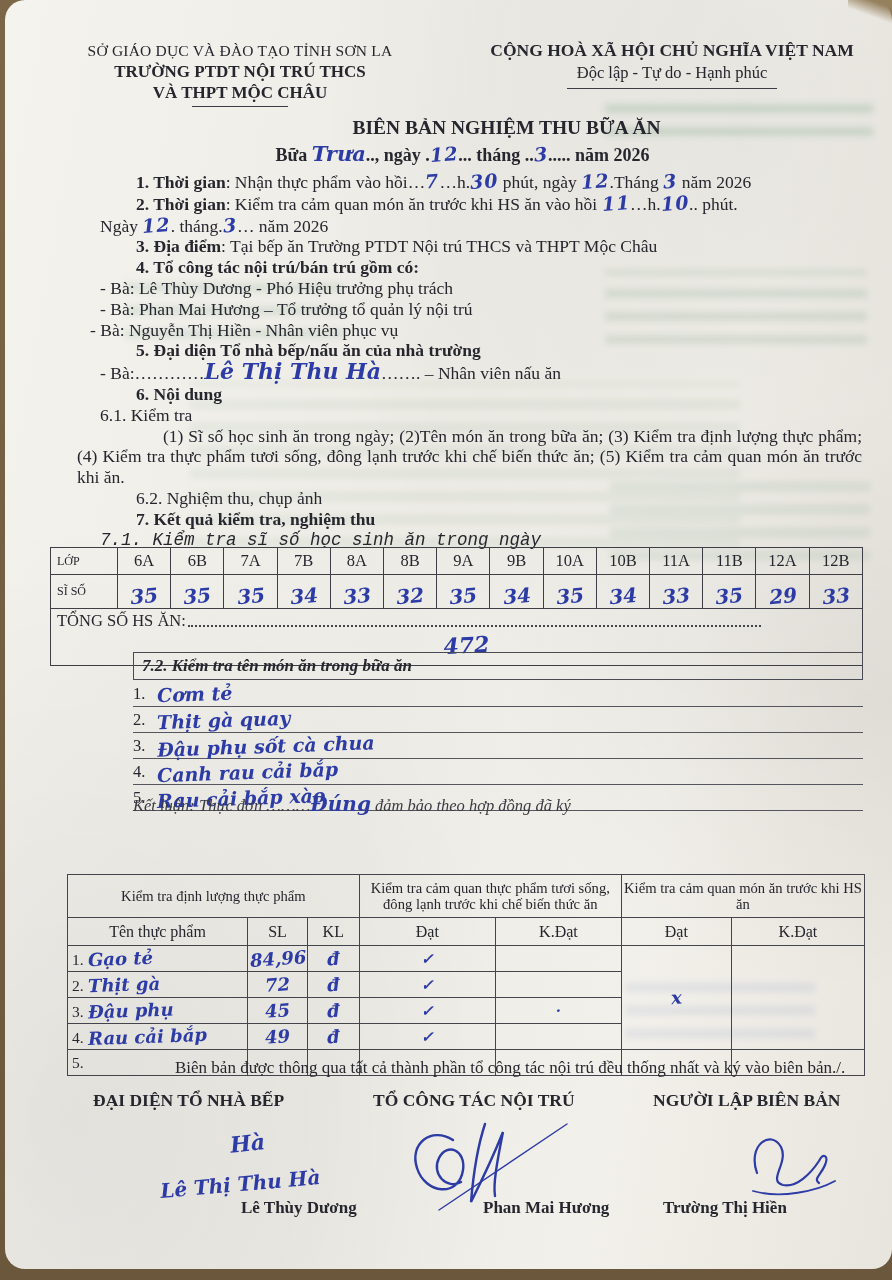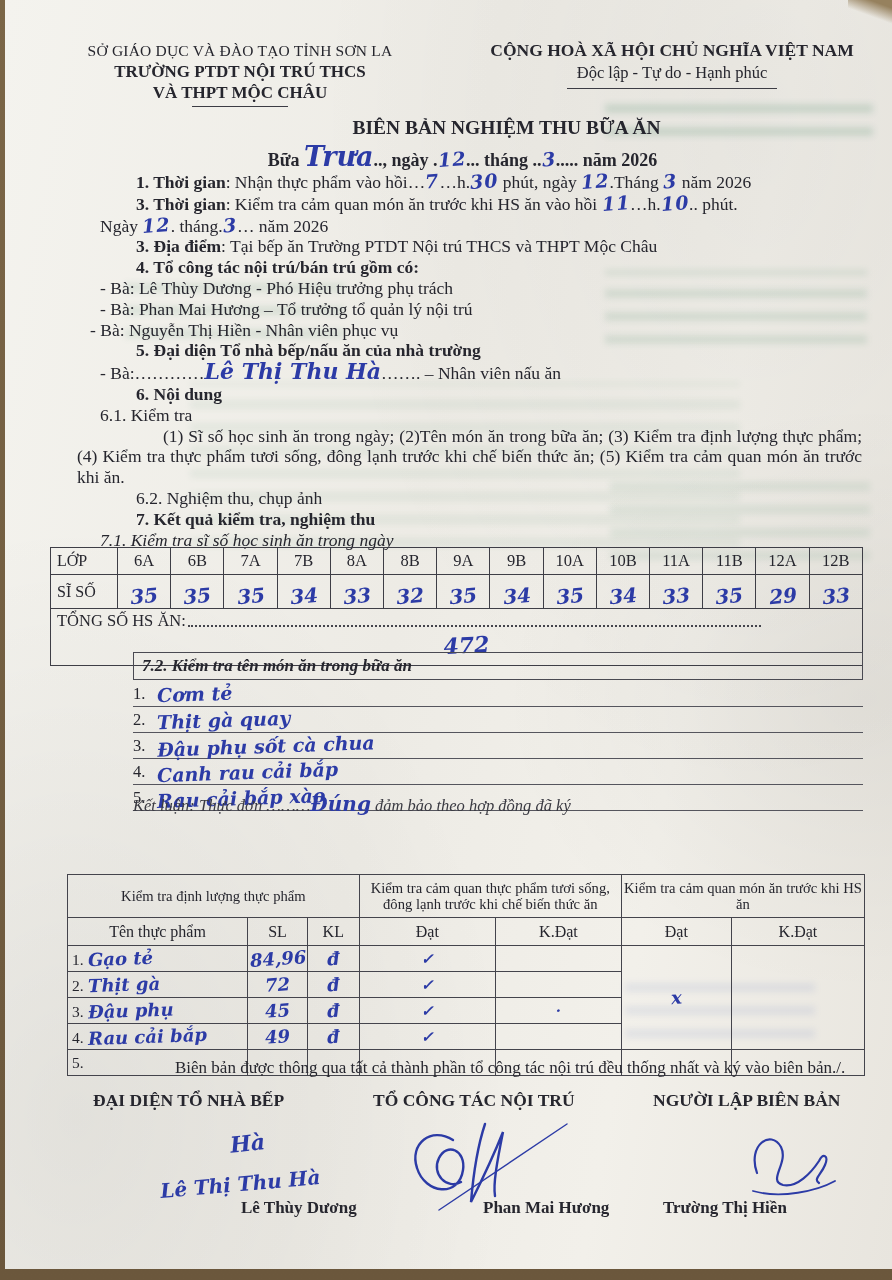--- a/index.html
+++ b/index.html
@@ -3,21 +3,21 @@
 <meta charset="utf-8">
 <style>
   html,body{margin:0;padding:0;background:#6b573c;}
   .photo{position:relative;width:892px;height:1280px;background:linear-gradient(180deg,#7b6647,#6b573c);overflow:hidden;
          font-family:"Liberation Serif",serif;color:#26262e;}
   .page{position:absolute;left:5px;top:0;right:0;bottom:11px;
         background:
           radial-gradient(ellipse at 85% 10%, rgba(0,0,0,0.045), transparent 42%),
           radial-gradient(ellipse at 8% 88%, rgba(0,0,0,0.06), transparent 38%),
           radial-gradient(ellipse at 97% 55%, rgba(0,0,0,0.05), transparent 30%),
-          linear-gradient(100deg, #f4f3ee 0%, #edebe5 45%, #f2f0ea 72%, #e8e5de 100%);}
+          linear-gradient(100deg, #f4f3ee 0%, #edebe5 45%, #f2f0ea 72%, #e8e5de 100%); border-radius: 20px;}
   .corner-wedge{position:absolute;right:0;top:0;width:44px;height:24px;
         background:linear-gradient(200deg,#96815e 20%,transparent 60%);}
   
   .smudge{position:absolute;filter:blur(3px);pointer-events:none;
         background:repeating-linear-gradient(0deg, rgba(96,150,120,0.28) 0 9px, rgba(96,150,120,0) 9px 23px);}
   .smudge.blue{background:repeating-linear-gradient(0deg, rgba(110,130,190,0.25) 0 9px, rgba(110,130,190,0) 9px 23px);}
 
   .hdr{position:absolute;top:40px;left:60px;right:20px;display:flex;justify-content:space-between;}
   .hdr-left{width:350px;text-align:center;font-size:16.5px;line-height:21px;}
   .hdr-left .l1{font-size:15.5px;letter-spacing:.2px;}
@@ -26,38 +26,38 @@
   .hdr-right .l1{font-weight:bold;font-size:17.5px;}
   .hdr-right .l2{font-weight:normal;font-size:16.5px;margin-top:2px;}
   .rule{height:0;border-bottom:1.6px solid #3c3c44;margin:3px auto 0 auto;}
 
   .title{position:absolute;top:117px;left:0;width:100%;text-align:center;font-weight:bold;font-size:19.5px;
          transform:translateX(58px);}
   .mealline{position:absolute;top:141px;left:0;width:100%;text-align:center;font-weight:bold;font-size:18px;
          transform:translateX(14px);}
 
   .hw{font-family:"DejaVu Serif",serif;font-style:italic;font-weight:bold;color:#2c3ba6;}
-  .hw-lg{font-size:27px;}
+  .hw-lg{font-size:21px;}
   .hw-num{display:inline-block;transform:rotate(-4deg);font-size:19px;letter-spacing:1px;}
 
   .bodytext{position:absolute;top:171px;left:72px;right:30px;font-size:17.5px;line-height:20.8px;}
   .ln{white-space:nowrap;}
   .ind{padding-left:59px;}
   .ind2{padding-left:23px;}
   .ind3{padding-left:13px;}
   .para{text-indent:86px;text-align:justify;white-space:normal;}
   b.h{font-weight:bold;}
-  .it{font-style:italic;}
+  .it{font-style:italic;font-family:Liberation Mono, monospace;}
 
   table{border-collapse:collapse;}
   .clstable{position:absolute;top:547px;left:45px;width:813px;table-layout:fixed;}
   .clstable td,.clstable th{border:1.4px solid #3e3e46;font-weight:normal;font-size:16.5px;padding:0;text-align:center;}
   .clstable .hrow th{height:26px;}
   .clstable .crow td{height:33px;}
-  .clstable .corner{width:60px;text-align:left;padding-left:6px;font-size:16px;}
+  .clstable .corner{width:60px;text-align:left;padding-left:6px;font-size:12px;}
   .cnt{transform:rotate(-5deg) translateY(4px);display:inline-block;font-size:20px;}
   .totcell{height:52px;vertical-align:top;padding:2px 6px !important;text-align:left !important;}
   .totline{display:flex;align-items:flex-end;}
   .totline .lbl{font-size:16.5px;white-space:nowrap;}
   .dots{flex:1;border-bottom:2px dotted #44444c;margin:0 95px 4px 2px;height:12px;}
   .totval{text-align:center;font-size:22px;margin-top:1px;transform:translateX(10px) rotate(-3deg);}
 
   .s72box{position:absolute;top:652px;left:128px;right:29px;border:1.4px solid #4a4a52;height:26px;
           font-style:italic;font-weight:bold;font-size:17px;line-height:25px;padding-left:8px;}
   .dishes{position:absolute;top:681px;left:128px;right:29px;font-size:16px;}
@@ -118,21 +118,21 @@
     </div>
 
     <div class="title">BIÊN BẢN NGHIỆM THU BỮA ĂN</div>
 
     <div class="mealline">
       <span>Bữa </span><span class="hw hw-lg">Trưa</span><span>..,  ngày .</span><span class="hw hw-num">12</span><span>...  tháng  ..</span><span class="hw hw-num">3</span><span>.....  năm 2026</span>
     </div>
 
     <div class="bodytext">
       <div class="ln ind"><b class="h">1. Thời gian</b><span>: Nhận thực phẩm vào hồi…</span><span class="hw hw-num">7</span><span>…h.</span><span class="hw hw-num">30</span><span> phút, ngày </span><span class="hw hw-num">12</span><span>.Tháng </span><span class="hw hw-num">3</span><span> năm 2026</span></div>
-      <div class="ln ind"><b class="h">3. Thời gian</b><span>: Kiểm tra cảm quan món ăn trước khi HS ăn vào hồi </span><span class="hw hw-num">11</span><span>…h.</span><span class="hw hw-num">10</span><span>.. phút.</span></div>
+      <div class="ln ind"><b class="h">2. Thời gian</b><span>: Kiểm tra cảm quan món ăn trước khi HS ăn vào hồi </span><span class="hw hw-num">11</span><span>…h.</span><span class="hw hw-num">10</span><span>.. phút.</span></div>
       <div class="ln ind2"><span>Ngày </span><span class="hw hw-num">12</span><span>.   tháng.</span><span class="hw hw-num">3</span><span>…  năm 2026</span></div>
       <div class="ln ind"><b class="h">3. Địa điểm</b><span>: Tại bếp ăn Trường PTDT Nội trú THCS và THPT  Mộc Châu</span></div>
       <div class="ln ind"><b class="h">4.  Tổ công tác nội trú/bán trú gồm có:</b></div>
       <div class="ln ind2">- Bà: Lê Thùy Dương - Phó Hiệu trưởng phụ trách</div>
       <div class="ln ind2">- Bà: Phan Mai Hương – Tổ trưởng tổ quản lý nội trú</div>
       <div class="ln ind3">- Bà: Nguyễn Thị Hiền - Nhân viên phục vụ</div>
       <div class="ln ind"><b class="h">5. Đại diện  Tổ nhà bếp/nấu ăn của nhà trường</b></div>
       <div class="ln ind2"><span>- Bà:…………</span><span class="hw" style="font-size:22px;">Lê Thị Thu Hà</span><span>…….   – Nhân viên nấu ăn</span></div>
       <div class="ln ind"><b class="h">6. Nội dung</b></div>
       <div class="ln ind2">6.1. Kiểm tra</div>

